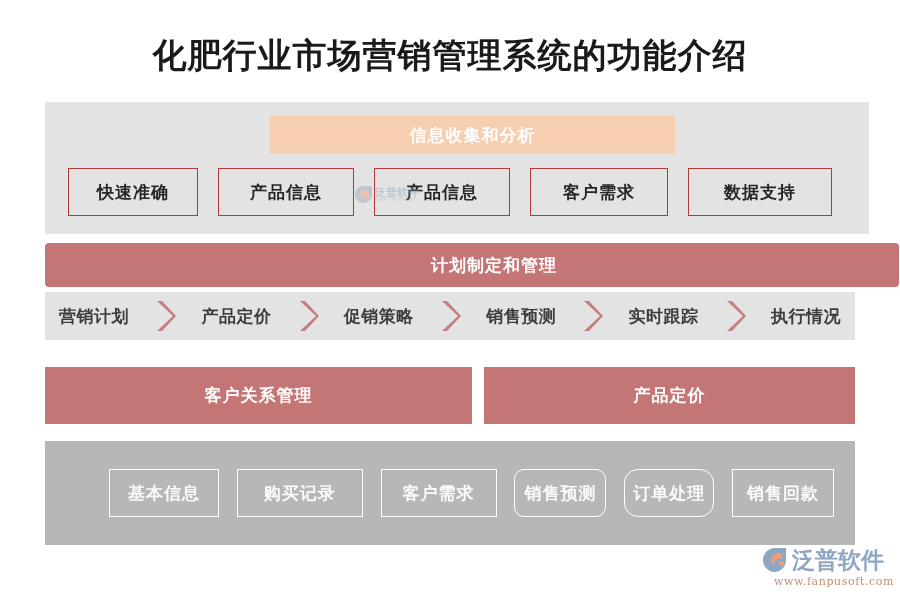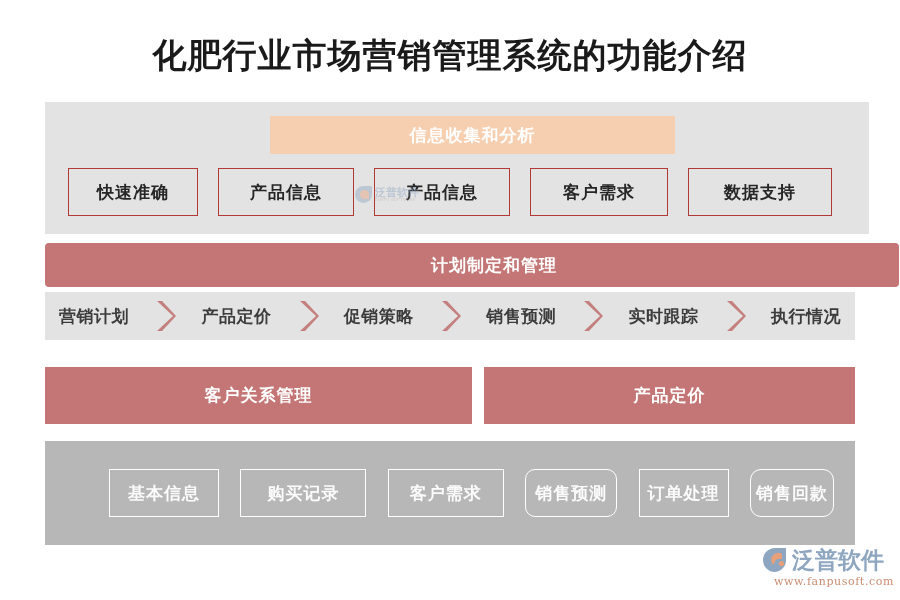--- a/index.html
+++ b/index.html
@@ -177,22 +177,22 @@
     font-size: 17px;
     font-weight: bold;
     color: #fbfbfb;
     box-sizing: border-box;
     letter-spacing: 1px;
   }
   .detail-box.d1 { width: 110px; margin-left: 43px; }
   .detail-box.d2 { width: 126px; }
   .detail-box.d3 { width: 116px; }
   .detail-box.d4 { width: 92px; border-radius: 10px; }
-  .detail-box.d5 { width: 90px; }
-  .detail-box.d6 { width: 84px; border-radius: 11px; }
+  .detail-box.d5 { width: 90px; border-radius: 14px; }
+  .detail-box.d6 { width: 102px; }
 
   
   .watermark-inline {
     position: absolute;
     left: 355px;
     top: 182px;
     width: 74px;
     height: 24px;
     display: flex;
     align-items: center;

